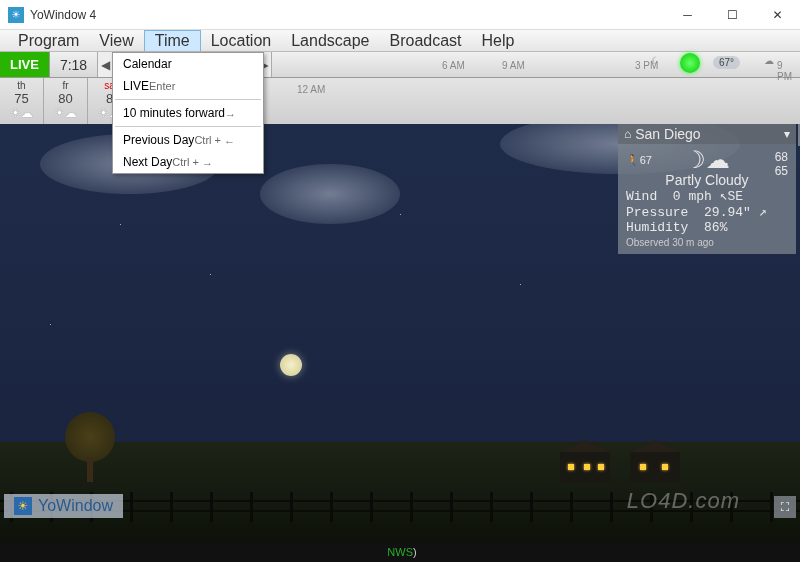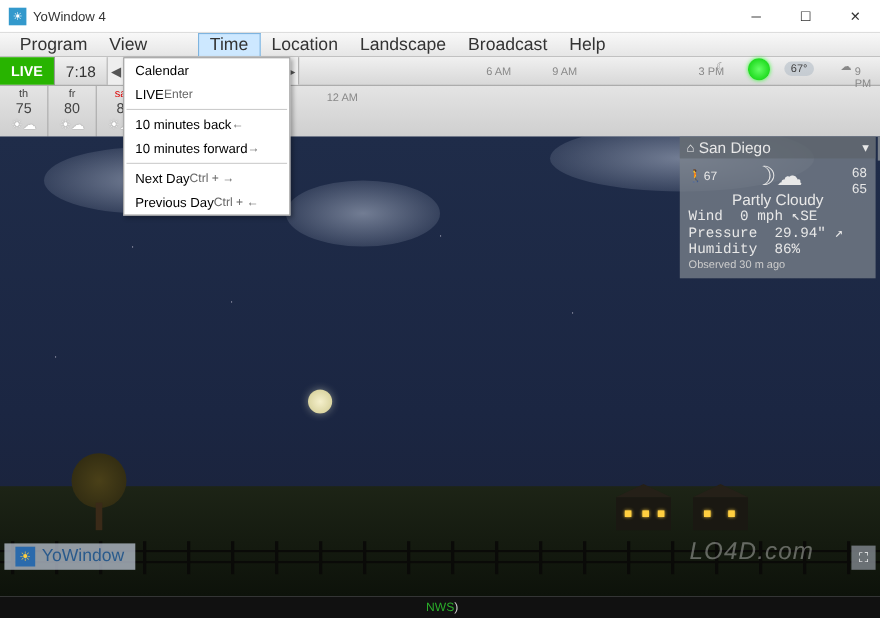--- a/index.html
+++ b/index.html
@@ -4,21 +4,21 @@
 <style>
 * { box-sizing: border-box; margin: 0; padding: 0; }
 body { font-family: "Segoe UI", Tahoma, sans-serif; font-size: 12px; width: 800px; height: 562px; overflow: hidden; position: relative; background: #fff; }
 .titlebar { height: 30px; background: #fff; display: flex; align-items: center; padding-left: 8px; border-bottom: 1px solid #ddd; }
 .titlebar .icon { width: 16px; height: 16px; background: #3399cc; margin-right: 6px; display:flex; align-items:center; justify-content:center; color:#fff; font-size:10px; }
 .titlebar .title { flex: 1; font-size: 12px; color: #333; }
 .win-btns { display: flex; height: 100%; }
 .win-btn { width: 45px; display: flex; align-items: center; justify-content: center; color: #333; }
 .menubar { height: 22px; background: linear-gradient(#f8f8f8,#e6e6e6); border-bottom: 1px solid #bbb; display: flex; align-items: stretch; padding-left: 8px; font-size: 16px; color: #333; }
 .menubar .menu-item { padding: 0 10px; display: flex; align-items: center; cursor: default; }
-.menubar .menu-item.active { background: #cde8ff; border: 1px solid #7eb4df; border-bottom: none; margin-left: 36px; }
+.menubar .menu-item.active { background: #cde8ff; border: 1px solid #7eb4df; border-bottom: none; }
 .toolbar { height: 26px; background: linear-gradient(#f0f0f0,#d8d8d8); border-bottom: 1px solid #999; display: flex; align-items: stretch; position: relative; }
 .live-btn { width: 50px; background: #28b400; color: #fff; display:flex; align-items:center; justify-content:center; font-weight:bold; font-size:13px; border-right:1px solid #999; }
 .time-box { width: 48px; border-right: 1px solid #aaa; display:flex; align-items:center; justify-content:center; font-size:14px; color:#333; }
 .arrow-btn { width: 16px; display:flex; align-items:center; justify-content:center; color:#555; background:#eee; border-right:1px solid #aaa; }
 .timeline { flex: 1; position: relative; display:flex; align-items:center; font-size:10px; color:#888; }
 .timeline .tick { position:absolute; top:8px; }
 .timeline .sun { position:absolute; right:100px; top:1px; width:20px; height:20px; border-radius:50%; background: radial-gradient(#6f6,#0c0); box-shadow:0 0 4px #3f3; }
 .timeline .temp-pill { position:absolute; right:60px; top:4px; background: rgba(180,190,200,.6); border-radius:8px; padding:1px 6px; font-size:10px; color:#444; }
 .forecast-row { height: 46px; background: linear-gradient(#e4e4e4,#cfcfcf); display:flex; }
 .day-cell { width: 44px; border-right:1px solid #aaa; text-align:center; padding-top:2px; color:#444; position:relative; }
@@ -126,35 +126,31 @@
     <div class="ditem">
       <span>Calendar</span>
       <span class="shortcut"></span>
     </div>
     <div class="ditem">
       <span>LIVE</span>
       <span class="shortcut">Enter</span>
     </div>
     <div class="sep"></div>
     <div class="ditem">
-      <span>10 minutes back</span>
-      <span class="shortcut">←</span>
-    </div>
-    <div class="ditem">
       <span>10 minutes forward</span>
       <span class="shortcut">→</span>
     </div>
     <div class="sep"></div>
     <div class="ditem">
+      <span>Previous Day</span>
+      <span class="shortcut">Ctrl + ←</span>
+    </div>
+    <div class="ditem">
       <span>Next Day</span>
       <span class="shortcut">Ctrl + →</span>
-    </div>
-    <div class="ditem">
-      <span>Previous Day</span>
-      <span class="shortcut">Ctrl + ←</span>
     </div>
   </div>
 
 <div class="scene">
   <div class="cloud" style="left:40px; top:10px;"></div>
   <div class="cloud" style="right:60px; top:-10px; width:240px;"></div>
   <div class="cloud" style="left:260px; top:40px; width:140px;"></div>
   <div class="star" style="left:120px; top:100px;"></div>
   <div class="star" style="left:210px; top:150px;"></div>
   <div class="star" style="left:400px; top:90px;"></div>

